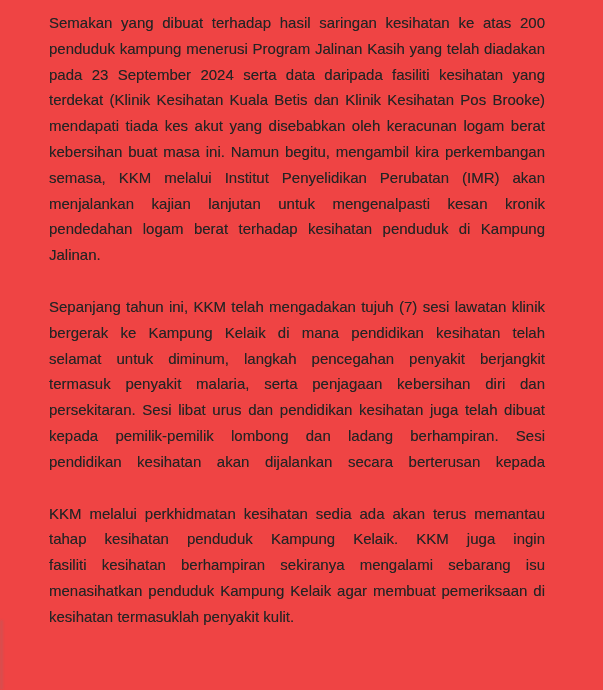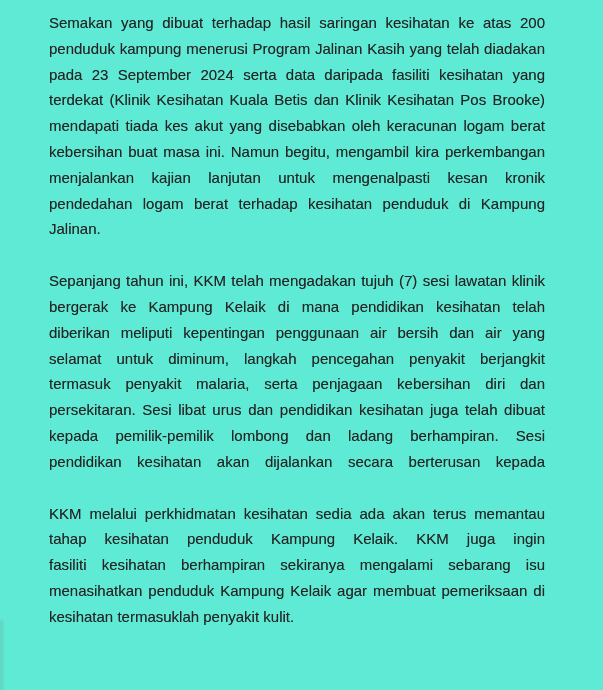--- a/index.html
+++ b/index.html
@@ -4,21 +4,21 @@
 <style>
   html, body {
     margin: 0;
     padding: 0;
     background: #ffffff;
   }
   .page {
     position: relative;
     width: 603px;
     height: 690px;
-    background: #5eead4;
+    background: #ef4444;
     overflow: hidden;
     font-family: "Liberation Sans", sans-serif;
     color: #242424;
     text-shadow: 0 0 0.4px rgba(40,40,40,0.45);
   }
   .textblock {
     position: absolute;
     left: 49px;
     top: 10px;
     width: 496px;
@@ -52,29 +52,29 @@
 <div class="page">
   <div class="textblock">
 
     <div class="para">
       <div class="line">Semakan yang dibuat terhadap hasil saringan kesihatan ke atas 200</div>
       <div class="line">penduduk kampung menerusi Program Jalinan Kasih yang telah diadakan</div>
       <div class="line">pada 23 September 2024 serta data daripada fasiliti kesihatan yang</div>
       <div class="line">terdekat (Klinik Kesihatan Kuala Betis dan Klinik Kesihatan Pos Brooke)</div>
       <div class="line">mendapati tiada kes akut yang disebabkan oleh keracunan logam berat</div>
       <div class="line">kebersihan buat masa ini. Namun begitu, mengambil kira perkembangan</div>
+      <div class="line">semasa, KKM melalui Institut Penyelidikan Perubatan (IMR) akan</div>
       <div class="line">menjalankan kajian lanjutan untuk mengenalpasti kesan kronik</div>
       <div class="line">pendedahan logam berat terhadap kesihatan penduduk di Kampung</div>
       <div class="line last">Jalinan.</div>
     </div>
 
     <div class="para">
       <div class="line">Sepanjang tahun ini, KKM telah mengadakan tujuh (7) sesi lawatan klinik</div>
       <div class="line">bergerak ke Kampung Kelaik di mana pendidikan kesihatan telah</div>
-      <div class="line">diberikan meliputi kepentingan penggunaan air bersih dan air yang</div>
       <div class="line">selamat untuk diminum, langkah pencegahan penyakit berjangkit</div>
       <div class="line">termasuk penyakit malaria, serta penjagaan kebersihan diri dan</div>
       <div class="line">persekitaran. Sesi libat urus dan pendidikan kesihatan juga telah dibuat</div>
       <div class="line">kepada pemilik-pemilik lombong dan ladang berhampiran. Sesi</div>
       <div class="line">pendidikan kesihatan akan dijalankan secara berterusan kepada</div>
     </div>
 
     <div class="para">
       <div class="line">KKM melalui perkhidmatan kesihatan sedia ada akan terus memantau</div>
       <div class="line">tahap kesihatan penduduk Kampung Kelaik. KKM juga ingin</div>

